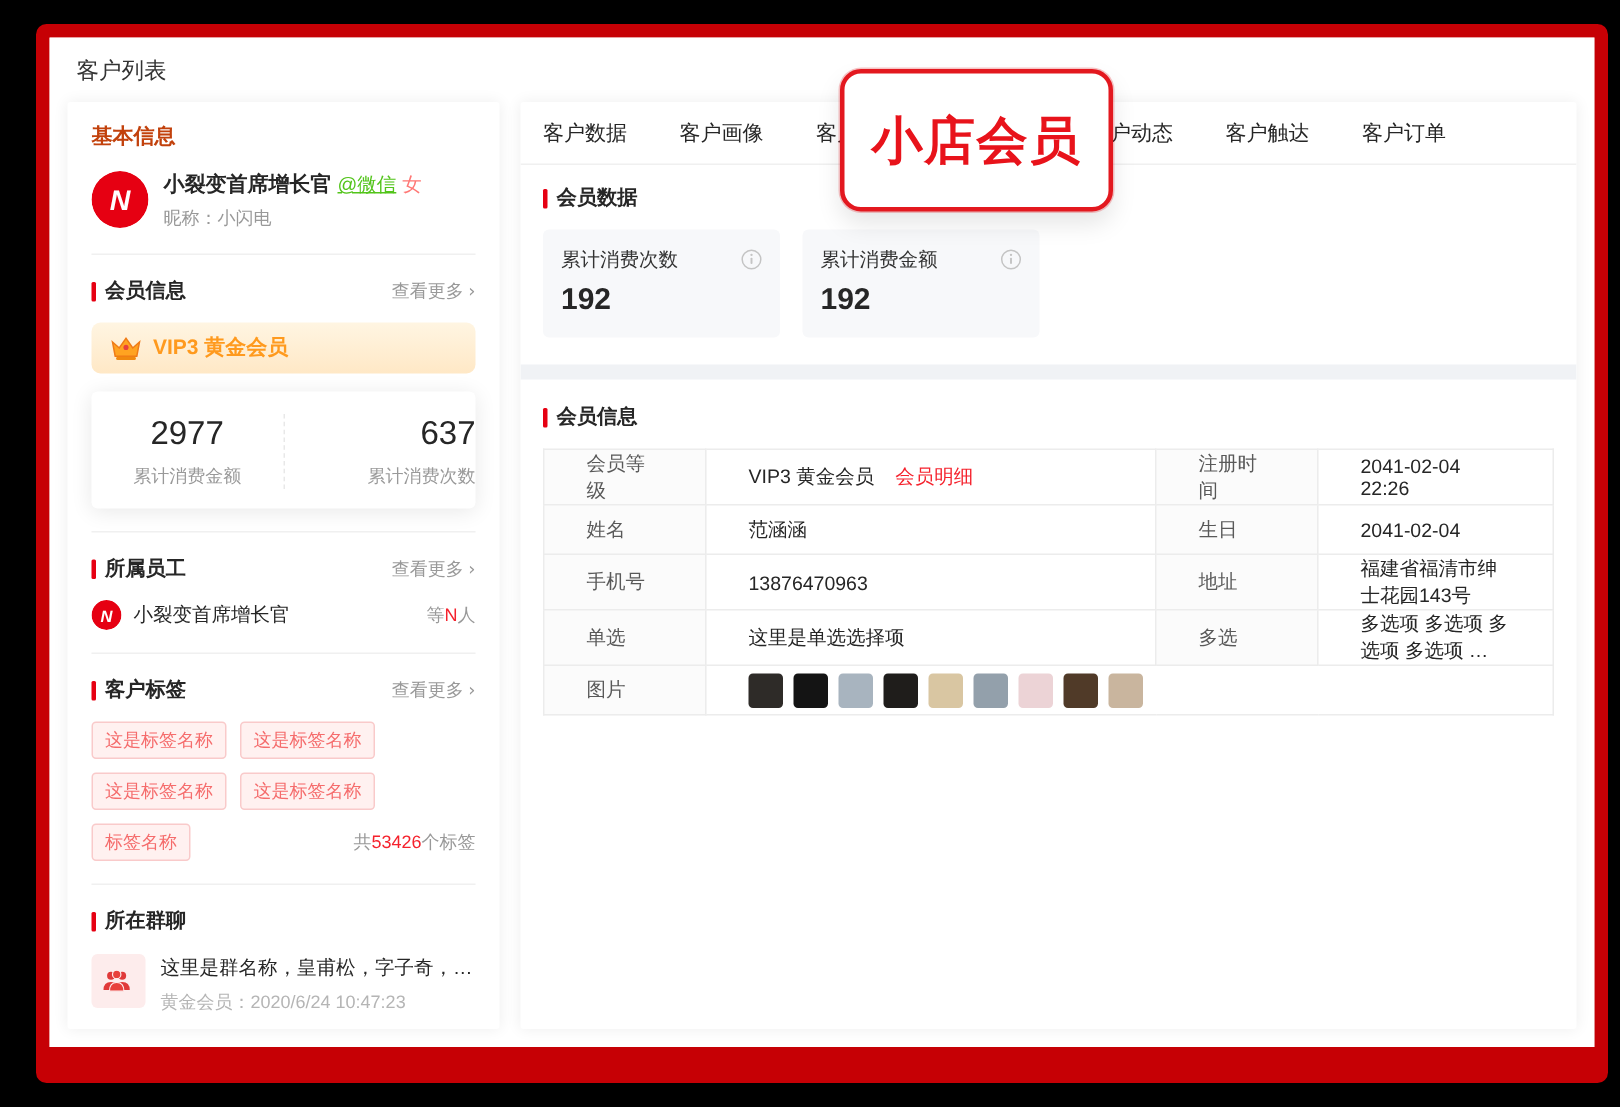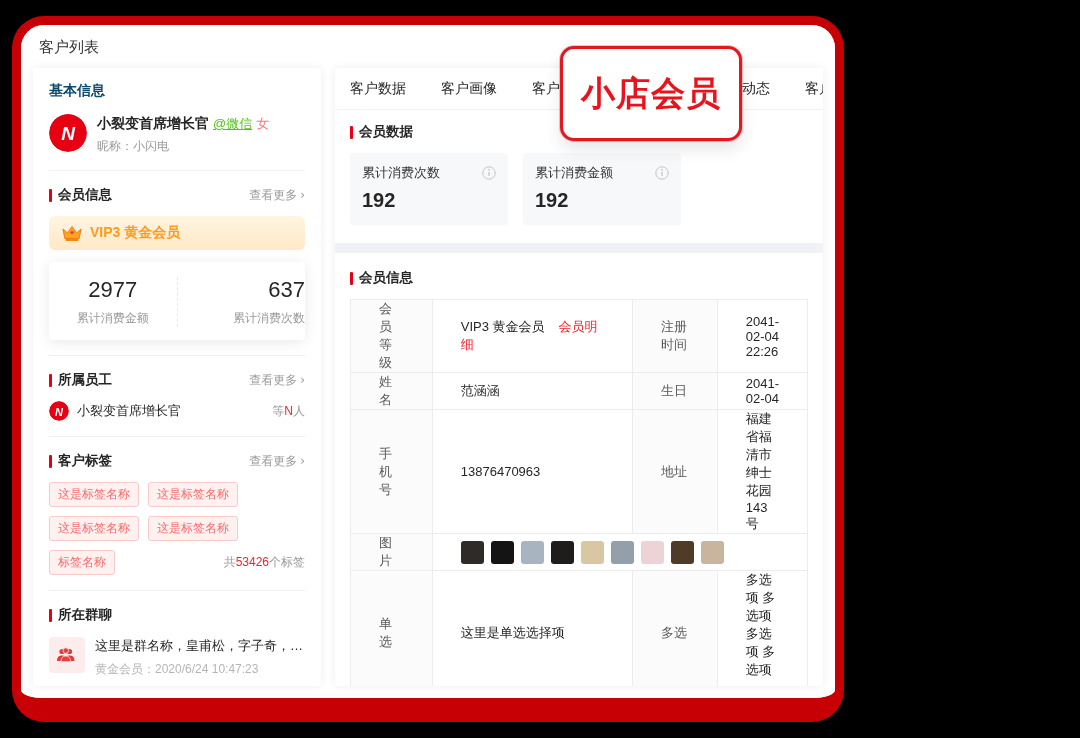--- a/index.html
+++ b/index.html
@@ -6,38 +6,38 @@
   html,body { width:1080px; height:738px; }
   body {
     background:#000;
     font-family:"Liberation Sans","DejaVu Sans",sans-serif;
     position:relative;
     overflow:hidden;
     color:#262626;
   }
   
   .frame {
-    position:absolute; left:12px; top:16px; width:832px; height:706px;
+    position:absolute; left:24px; top:16px; width:1048px; height:706px;
     background:#fff;
     border:9px solid #c60005;
     border-bottom-width:24px;
-    border-radius:32px;
+    border-radius:7px;
     box-shadow:inset 0 0 0 1px rgba(120,0,0,.35);
     overflow:hidden;
   }
   .frame-inner { position:absolute; inset:0; background:#fff; overflow:hidden; }
   .page-title { font-size:15px; color:#333; padding:13px 18px 11px; }
   .content { display:flex; gap:14px; padding:0 12px; height:618px; }
 
   
   .card { background:#fff; border-radius:2px; box-shadow:0 0 10px rgba(0,0,0,.07); }
 
   
   .sidebar { width:288px; flex:0 0 auto; padding:14px 16px; overflow:hidden; }
-  .basic-title { font-weight:bold; font-size:14px; color:#0c4a6e; margin-bottom:14px; }
+  .basic-title { font-weight:bold; font-size:14px; color:#c2410c; margin-bottom:14px; }
   .profile { display:flex; gap:10px; align-items:flex-start; }
   .avatar { width:38px; height:38px; border-radius:50%; flex:0 0 auto; }
   .p-name { font-size:14px; color:#262626; font-weight:bold; }
   .p-wechat { font-size:13px; color:#52c41a; margin-left:4px; font-weight:normal;text-decoration:underline; }
   .p-gender { font-size:13px; color:#ff7875; margin-left:4px; font-weight:normal; }
   .p-nick { font-size:12px; color:#999; margin-top:5px; }
   .divider { height:1px; background:#f0f0f0; margin:15px 0; }
 
   .sec { display:flex; align-items:center; margin-bottom:12px; }
   .redbar { width:3px; height:13px; background:#e60012; margin-right:6px; border-radius:1px; flex:0 0 auto;}
@@ -291,41 +291,41 @@
               <td class="lblb">生日</td>
               <td class="val">2041-02-04</td>
             </tr>
             <tr>
               <td class="lbl">手机号</td>
               <td class="val vala">13876470963</td>
               <td class="lblb">地址</td>
               <td class="val">福建省福清市绅士花园143号</td>
             </tr>
             <tr>
+              <td class="lbl">单选</td>
+              <td class="val vala">这里是单选选择项</td>
+              <td class="lblb">多选</td>
+              <td class="val">多选项  多选项  多选项  多选项  …</td>
+            </tr>
+            <tr>
               <td class="lbl">图片</td>
               <td class="val" colspan="3">
                 <span class="thumbs">
                   <span class="thumb" style="background:#2e2b28"></span>
                   <span class="thumb" style="background:#141414"></span>
                   <span class="thumb" style="background:#a8b4bf"></span>
                   <span class="thumb" style="background:#1f1d1b"></span>
                   <span class="thumb" style="background:#d9c6a2"></span>
                   <span class="thumb" style="background:#93a0ab"></span>
                   <span class="thumb" style="background:#ecd3d6"></span>
                   <span class="thumb" style="background:#503a28"></span>
                   <span class="thumb" style="background:#c9b59e"></span>
                 </span>
               </td>
             </tr>
-            <tr>
-              <td class="lbl">单选</td>
-              <td class="val vala">这里是单选选择项</td>
-              <td class="lblb">多选</td>
-              <td class="val">多选项  多选项  多选项  多选项  …</td>
-            </tr>
           </tbody>
             </table>
         </div>
 
       </main>
     </div>
   </div>
 </div>
 
 <div class="callout">

